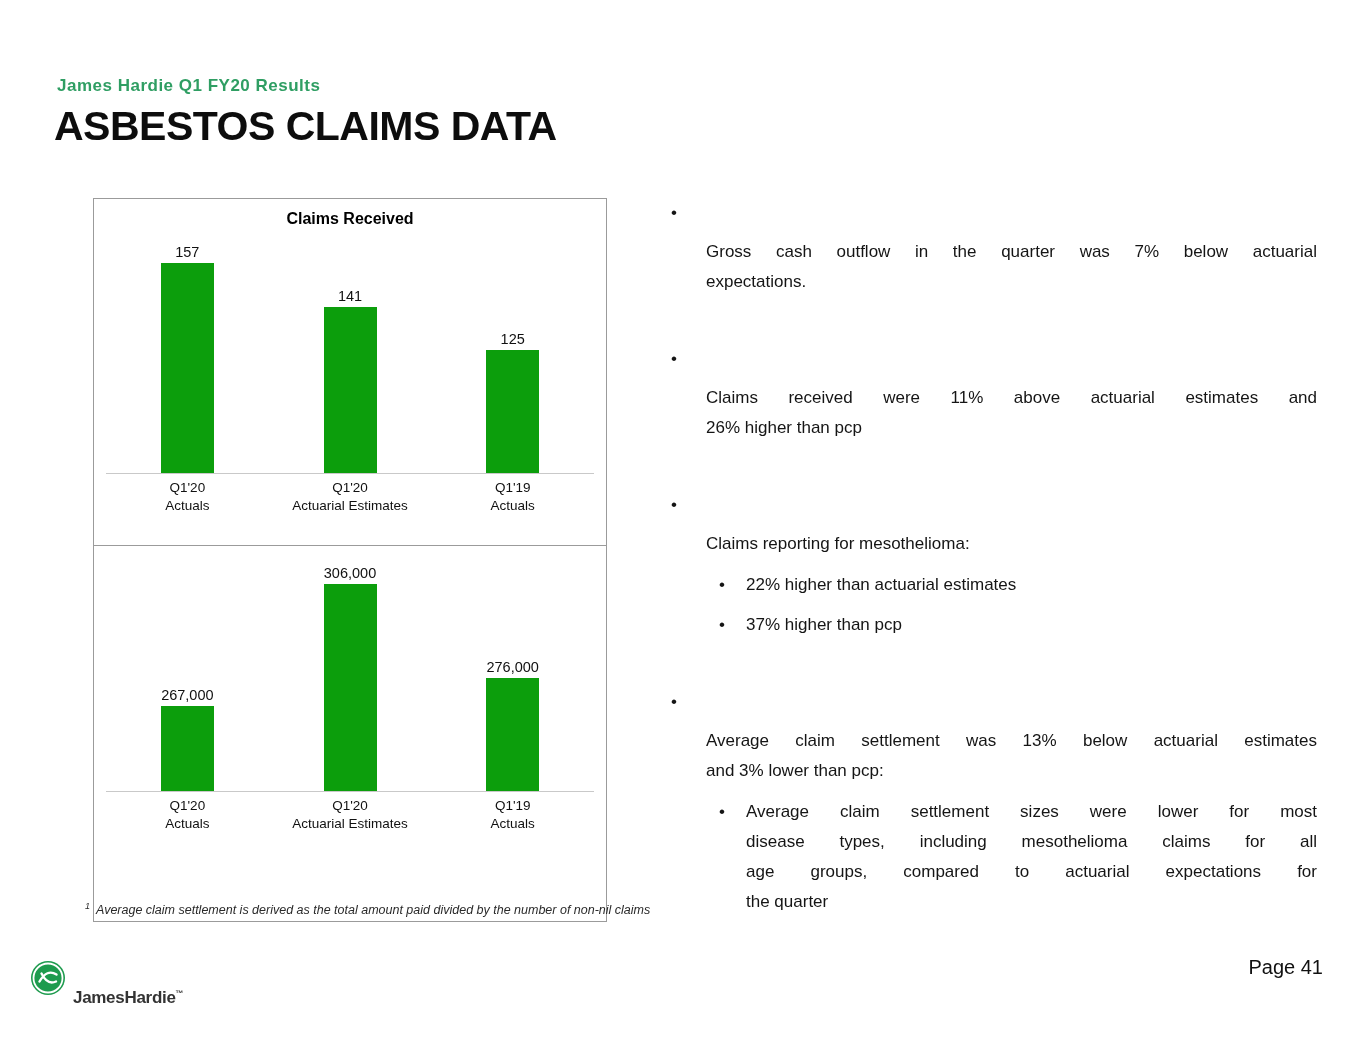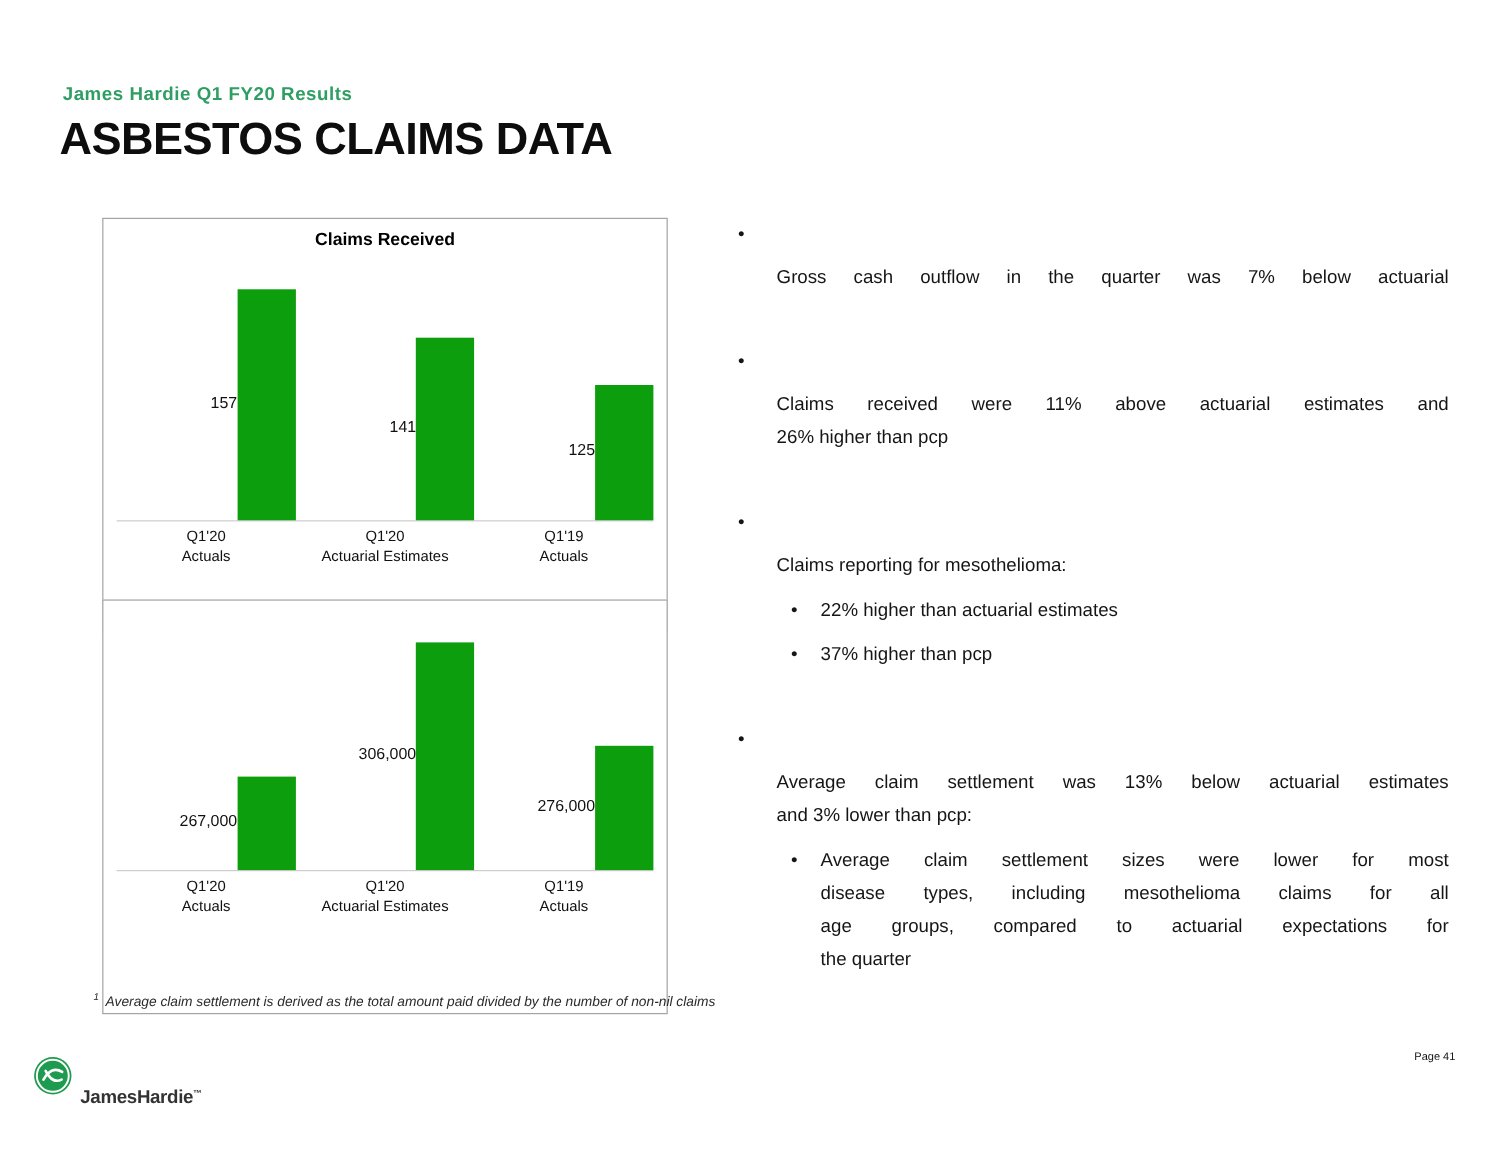--- a/index.html
+++ b/index.html
@@ -34,21 +34,21 @@
     margin-top:11px;text-align:center;
     font-size:16px;font-weight:bold;color:#000;
   }
   .chart-title sup{font-size:10px;}
   .plot{
     display:flex;align-items:flex-end;
     height:245px;margin:0 12px;
     border-bottom:1px solid #c9c9c9;
   }
   .col{
-    flex:1;display:flex;flex-direction:row;
+    flex:1;display:flex;flex-direction:column;
     justify-content:flex-end;align-items:center;
   }
   .bar-value{
     font-size:14.5px;color:#111;margin-bottom:3px;
   }
   .bar{width:53px;}
   .cats{display:flex;margin:5px 12px 0;}
   .cat{
     flex:1;text-align:center;font-size:13.5px;line-height:1.35;
     color:#111;white-space:pre-line;
@@ -79,21 +79,21 @@
   .footer-logo{
     position:absolute;left:30px;top:948px;
     display:flex;align-items:center;gap:7px;
   }
   .logo-text{
     font-size:17px;font-weight:800;color:#333;letter-spacing:-0.3px;margin-top:40px;
   }
   .logo-text sup{font-size:8px;}
   .page-num{
     position:absolute;right:42px;top:956px;
-    font-size:10px;color:#111;
+    font-size:20px;color:#111;
   }
 </style>
 </head>
 <body>
 
 <div class="slide">
 
   <div class="eyebrow">James Hardie Q1 FY20 Results</div>
   <h1 class="page-title">ASBESTOS CLAIMS DATA</h1>
 
@@ -146,20 +146,21 @@
 Actuals</div>
       </div>
     </div>
 
   <div class="bullets" id="bullets">
       <div class="bullet-group">
         <div class="brow">
           <div class="bdot">•</div>
           <div class="btext">
             <div class="jline">Gross cash outflow in the quarter was 7% below actuarial</div>
+            <div class="lline">expectations.</div>
           </div>
         </div>
       </div>
       <div class="bullet-group">
         <div class="brow">
           <div class="bdot">•</div>
           <div class="btext">
             <div class="jline">Claims received were 11% above actuarial estimates and</div>
             <div class="lline">26% higher than pcp</div>
           </div>

